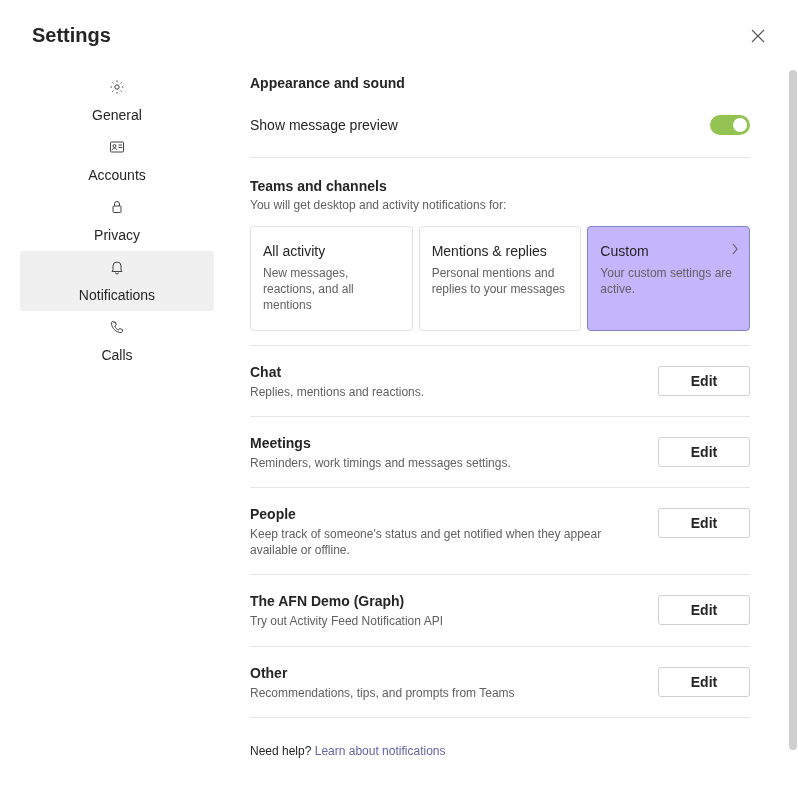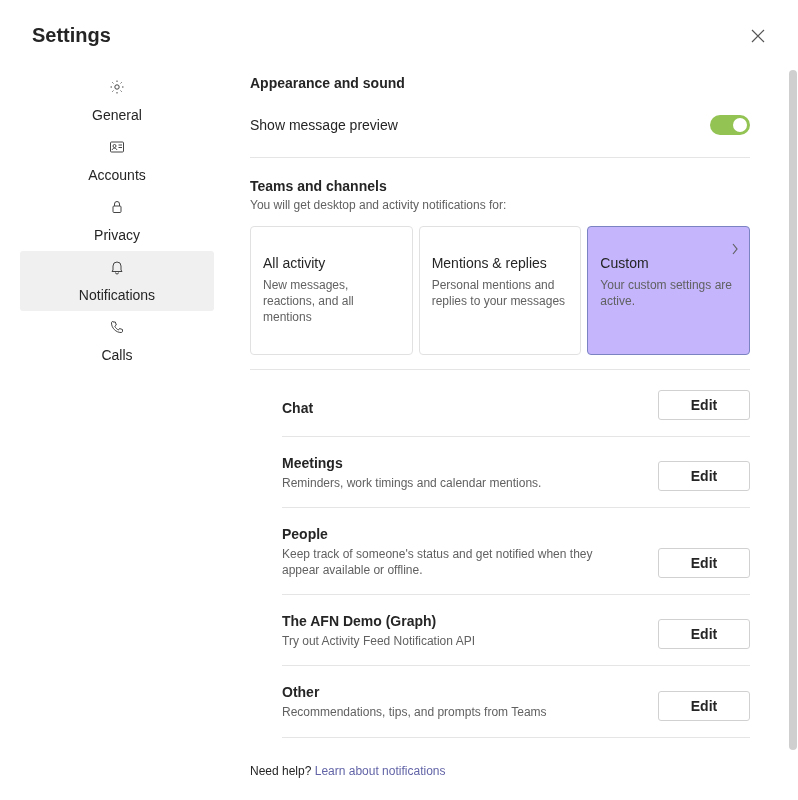--- a/index.html
+++ b/index.html
@@ -120,21 +120,21 @@
     }
     .cards {
       display: flex;
       gap: 6px;
       margin-bottom: 6px;
     }
     .card {
       flex: 1;
       border: 1px solid #e1e1e1;
       border-radius: 4px;
-      padding: 28px 12px;
+      padding: 16px 12px;
       cursor: pointer;
       background: #fff;
       position: relative;
     }
     .card.selected {
       border: 1px solid #7b83c2;
       background: #c4b5fd;
     }
     .card-title {
       font-size: 14px;
@@ -148,25 +148,24 @@
     }
     .card-chevron {
       position: absolute;
       right: 10px;
       top: 14px;
       color: #616161;
     }
     .setting-row {
       display: flex;
       justify-content: space-between;
-      align-items: flex-end;
+      align-items: flex-start;
       border-bottom: 1px solid #e5e5e5;
       padding: 18px 0 16px 0;
       gap: 26px;
-      margin-left: 32px;
     }
     .setting-row:last-of-type {
       border-bottom: none;
     }
     .setting-text {
       flex: 1;
     }
     .setting-title {
       font-size: 14px;
       font-weight: 700;
@@ -308,28 +307,29 @@
               </svg>
           </span>
         </div>
       </div>
 
       <hr class="divider" style="margin-top:14px; margin-bottom:0;">
 
       <div class="setting-row">
         <div class="setting-text">
           <div class="setting-title">Chat</div>
+          <div class="setting-desc">Replies, mentions and reactions.</div>
         </div>
         <div class="edit-btn">Edit</div>
       </div>
 
       <div class="setting-row">
         <div class="setting-text">
           <div class="setting-title">Meetings</div>
-          <div class="setting-desc">Reminders, work timings and calendar mentions.</div>
+          <div class="setting-desc">Reminders, work timings and messages settings.</div>
         </div>
         <div class="edit-btn">Edit</div>
       </div>
 
       <div class="setting-row">
         <div class="setting-text">
           <div class="setting-title">People</div>
           <div class="setting-desc">Keep track of someone's status and get notified when they appear available or offline.</div>
         </div>
         <div class="edit-btn">Edit</div>

